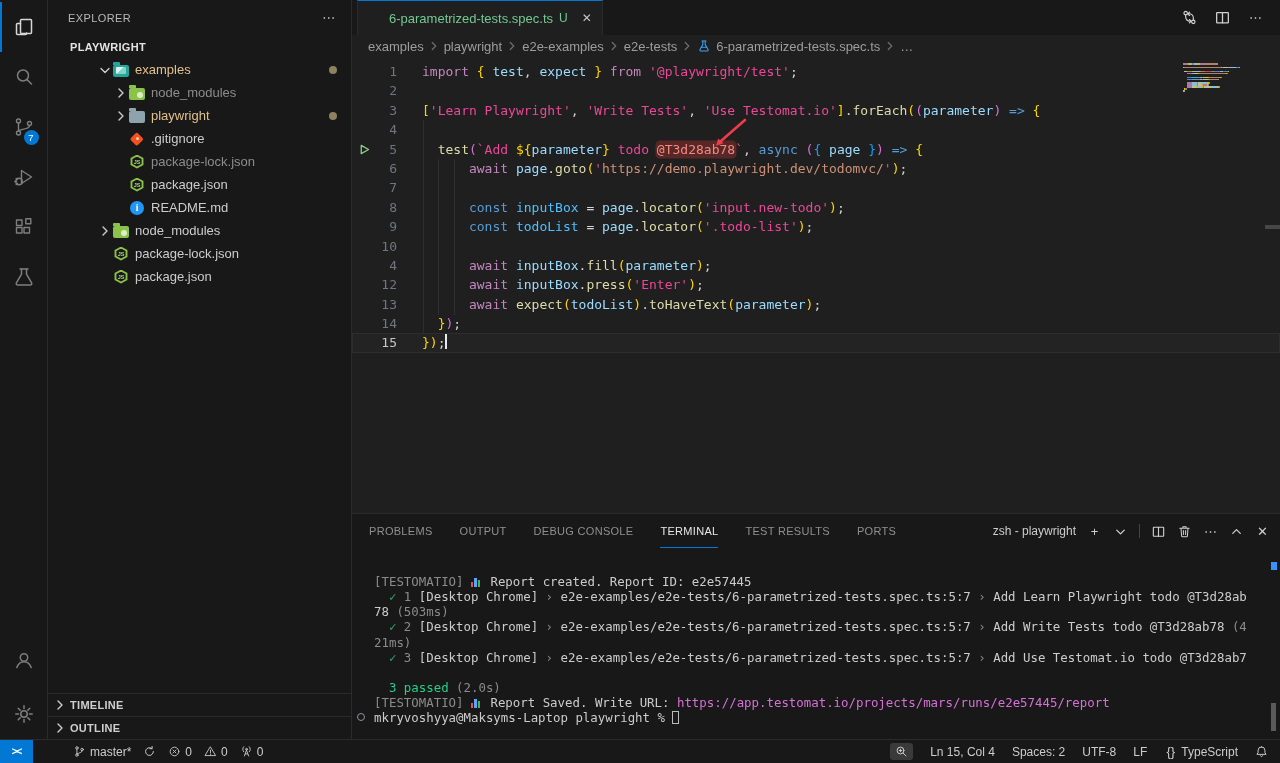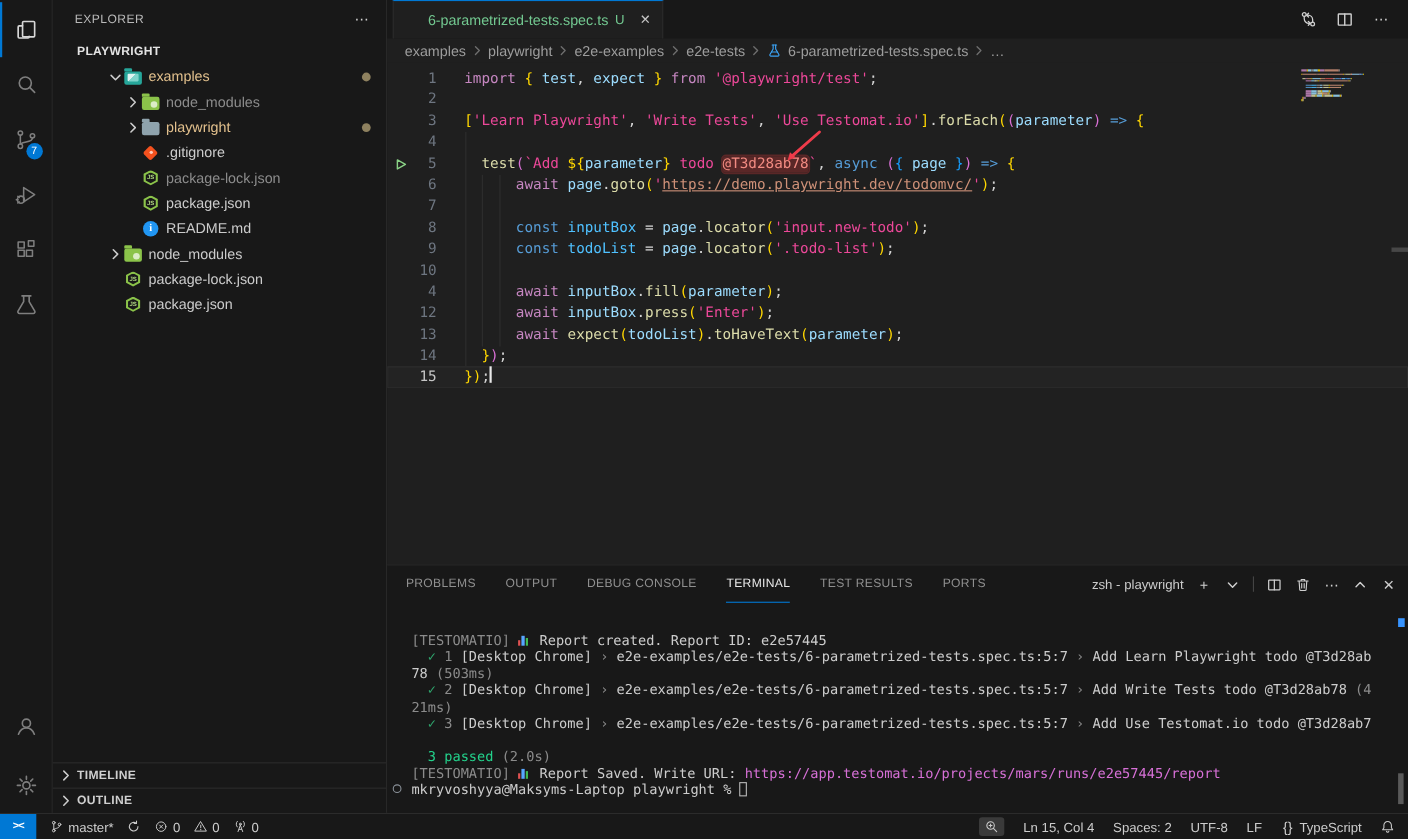--- a/index.html
+++ b/index.html
@@ -65,21 +65,21 @@
 
   
   .code{flex:1;position:relative;overflow:hidden;font:13px/19.4px "DejaVu Sans Mono",monospace;padding-top:5px;background:#1f1f1f;}
   .line{display:flex;height:19.4px;position:relative;}
   .ln{width:45px;text-align:right;color:#6e7681;flex:none;}
   .line.cur .ln{color:#c6c6c6;}
   .line.cur{background:#232323;box-shadow:inset 0 0 0 1px #2d2d2d;}
   .ltext{padding-left:25px;white-space:pre;}
   .play{position:absolute;left:6px;top:3px;width:13px;height:13px;color:#89D185;}
   .kw{color:#C586C0}.kb{color:#569CD6}.fn{color:#DCDCAA}.va{color:#9CDCFE}.vd{color:#4FC1FF}
-  .st{color:#ec4899}.lk{color:#CE9178;text-decoration:underline}.pu{color:#D4D4D4}
+  .st{color:#ec4899}.lk{color:#CE9178;}.pu{color:#D4D4D4}
   .b1{color:#FFD700}.b2{color:#DA70D6}.b3{color:#179FFF}
   .hl{color:#F28B82;background:#5A2727;border-radius:3px;box-shadow:0 0 0 1.5px #5A2727;}
   .caret{display:inline-block;width:1.5px;height:15px;background:#e8e8e8;vertical-align:-2px;}
   .guide{position:absolute;width:1px;background:#2e2e2e;}
   .minimap{position:absolute;right:35px;top:6px;width:62px;}
   .mm-line{height:1.6px;margin-bottom:.35px;display:flex;}
   .mm-line b{height:100%;display:block;opacity:.85;}
   .ovr-mark{position:absolute;right:0;top:168px;width:15px;height:4px;background:#474747;}
   .arrow-svg{position:absolute;left:356px;top:58px;width:44px;height:36px;}
 
@@ -653,21 +653,21 @@
             <div class="tline"><span class="t-bgr">  3 passed </span><span class="t-dim">(2.0s)</span></div>
             <div class="tline"><span class="t-dim">[TESTOMATIO] </span><span class="bar-ico"><b style="height:5px;background:#e05252"></b><b style="height:9px;background:#58a6ff"></b><b style="height:7px;background:#3fb950"></b></span><span class="t-wh"> Report Saved. Write URL: </span><span class="t-mag">https://app.testomat.io/projects/mars/runs/e2e57445/report</span></div>
             <div class="tline" style="margin-left: 0px;"><span class="t-wh">mkryvoshyya@Maksyms-Laptop playwright % </span><span class="pdeco"></span><span class="tcursor"></span></div>
           </div>
       </div>
     </div>
   </div>
 
   <div class="statusbar">
     <div class="remote">&gt;&lt;</div>
-    <span id="sbleft" style="display:flex;align-items:center;">
+    <span id="sbleft" style="display:flex;align-items:center;padding-left:28px;">
         <span class="sb-item">
           <span class="icn">
             <svg viewBox="0 0 16 16" fill="none" stroke="currentColor" stroke-width="1.1" stroke-linecap="round" stroke-linejoin="round">
               <circle cx="4.8" cy="3.6" r="1.5"></circle>
               <circle cx="4.8" cy="12.4" r="1.5"></circle>
               <circle cx="11.2" cy="5.6" r="1.5"></circle>
               <path d="M4.8 5.1v5.8"></path>
               <path d="M11.2 7.1c0 2.8-4 2.4-6.4 3.9"></path>
             </svg>
           </span>

